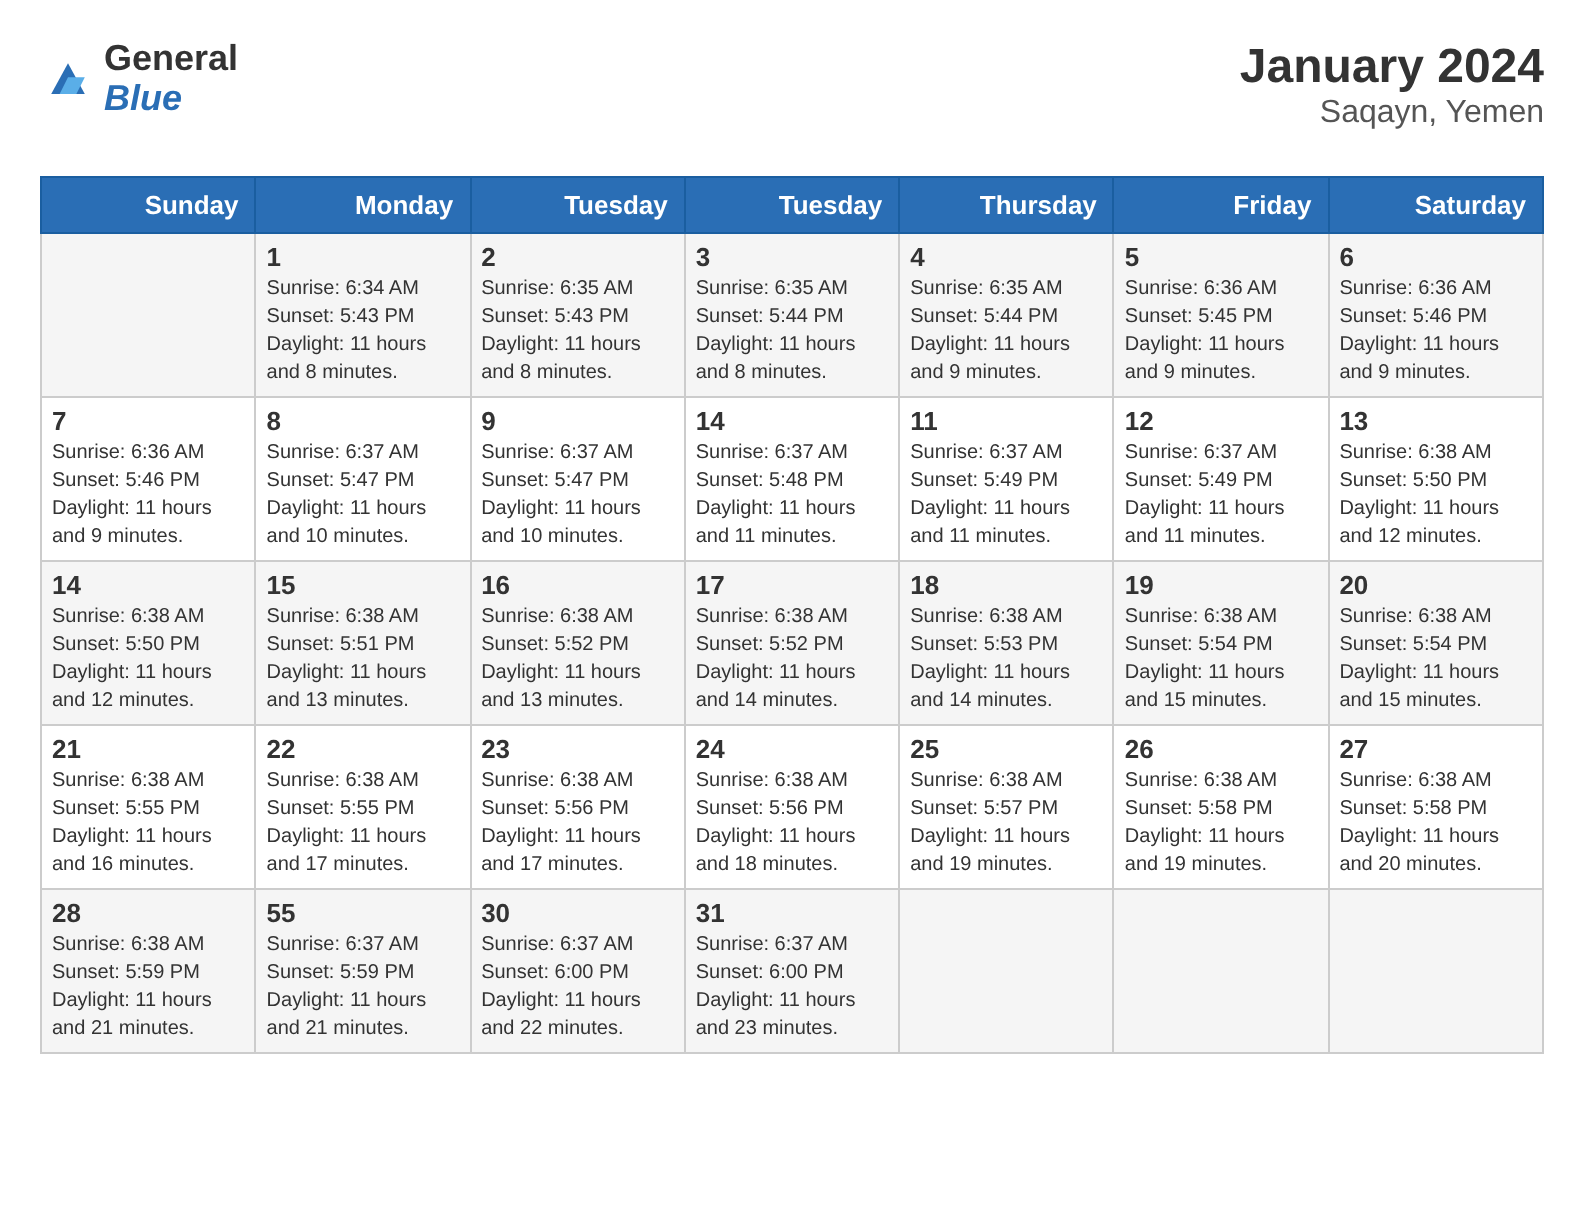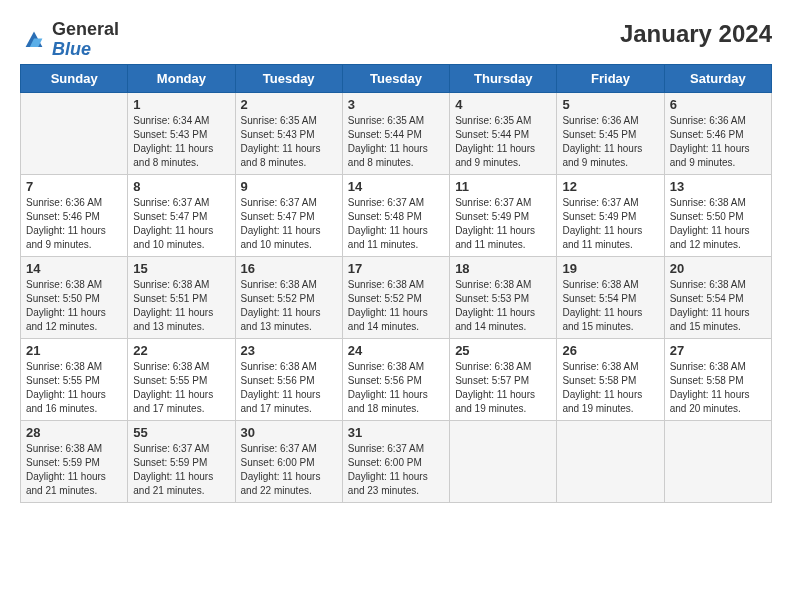--- a/index.html
+++ b/index.html
@@ -7,21 +7,21 @@
       font-family: Arial, sans-serif;
       background: #fff;
       width: 792px;
       min-height: 612px;
       padding: 20px;
     }
     .header {
       display: flex;
       justify-content: space-between;
       align-items: flex-start;
-      margin-bottom: 4px;
+      margin-bottom: 22px;
       gap: 11px;
     }
     .logo {
       display: flex;
       align-items: center;
     }
     .logo-text {
       display: flex;
       flex-direction: column;
       line-height: 1.1;
@@ -55,22 +55,22 @@
       color: #555;
     }
     table {
       width: 100%;
       border-collapse: collapse;
       font-size: 11px;
     }
     thead tr th {
       background-color: #2a6eb5;
       color: #fff;
-      padding: 6px 20px;
-      text-align: center;
+      padding: 6px 8px;
+      text-align: right;
       font-size: 13px;
       font-weight: bold;
       border: 1px solid #1a5ea0;
     }
     tbody tr td {
       border: 1px solid #ccc;
       vertical-align: top;
       padding: 4px 5px;
       min-height: 70px;
       height: 70px;
@@ -104,20 +104,21 @@
       <polygon points="8,30 20,8 32,30" fill="#2a6eb5"></polygon>
       <polygon points="14,30 26,30 32,18 20,18" fill="#5aaee8"></polygon>
     </svg>
     <div class="logo-text">
       <span class="logo-general">General</span>
       <span class="logo-blue">Blue</span>
     </div>
   </div>
   <div class="title-block">
     <div class="month-title">January 2024</div>
+    <div class="location">Saqayn, Yemen</div>
   </div>
 </div>
 
 <table>
   <thead>
     <tr>
     <th>Sunday</th>
         <th>Monday</th>
         <th>Tuesday</th>
         <th>Tuesday</th>

